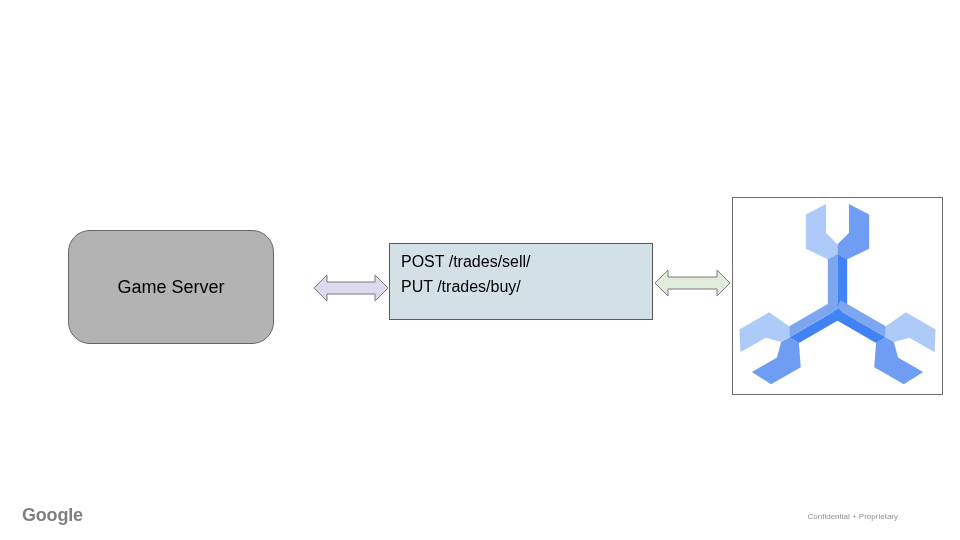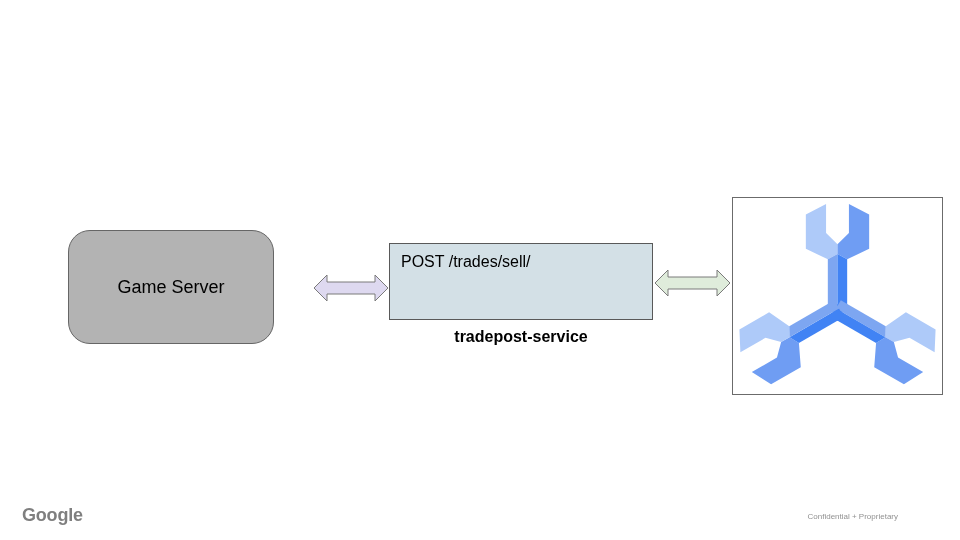--- a/index.html
+++ b/index.html
@@ -68,23 +68,23 @@
   <div class="game-server-box" style="background: rgb(179, 179, 179);">
     <span>Game Server</span>
   </div>
 
   <svg class="arrow-svg arrow-left" width="76" height="30" viewBox="0 0 76 30">
     <polygon points="1,15 14,2 14,9 62,9 62,2 75,15 62,28 62,21 14,21 14,28" stroke="#7a7a7a" stroke-width="1" stroke-linejoin="miter" fill="#ded9f0"></polygon>
   </svg>
 
   <div class="service-box" style="background: rgb(211, 224, 230);">
     <div>POST /trades/sell/</div>
+    <div>PUT /trades/buy/</div>
   </div>
 
-  <div class="service-label">tradepost-service</div>
 
   <svg class="arrow-svg arrow-right" width="77" height="30" viewBox="0 0 77 30">
     <polygon points="1,15 14,2 14,9 63,9 63,2 76,15 63,28 63,21 14,21 14,28" stroke="#7a7a7a" stroke-width="1" stroke-linejoin="miter" fill="#dfecdb"></polygon>
   </svg>
 
   <div class="logo-box">
     <svg width="197" height="185" viewBox="-112 -122 224 210">
 
       <polygon points="-11,-6 11,-6 0,13" fill="#4183f4"></polygon>
 

